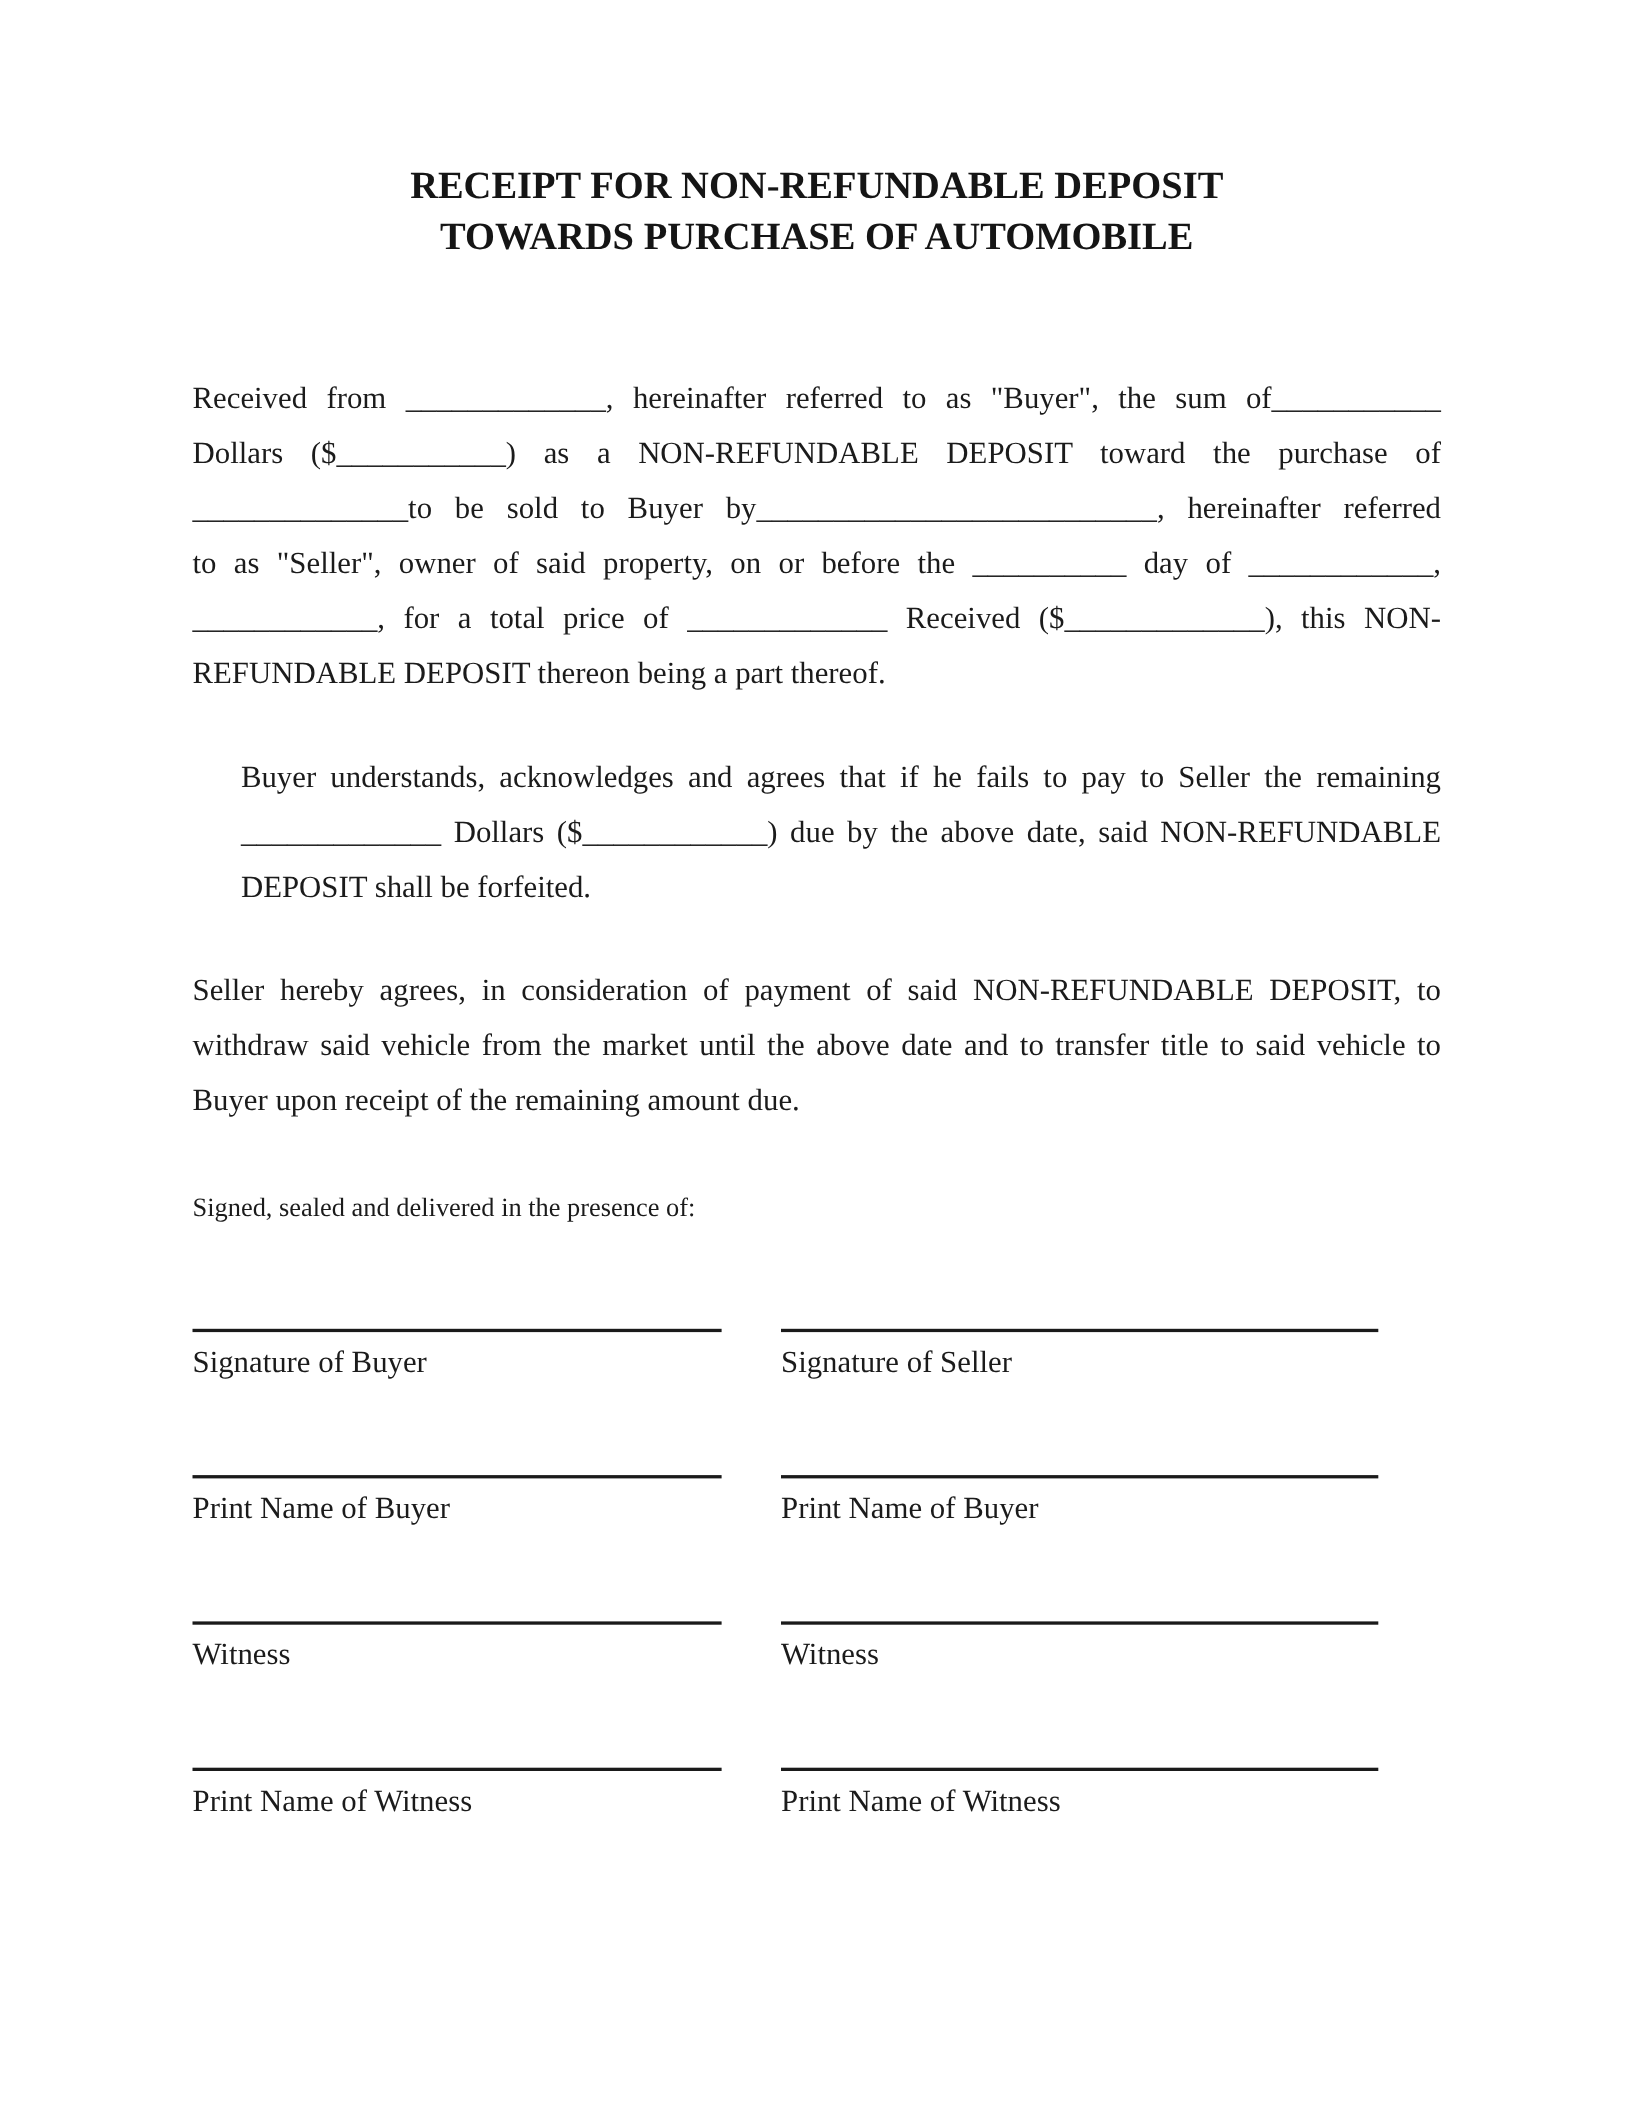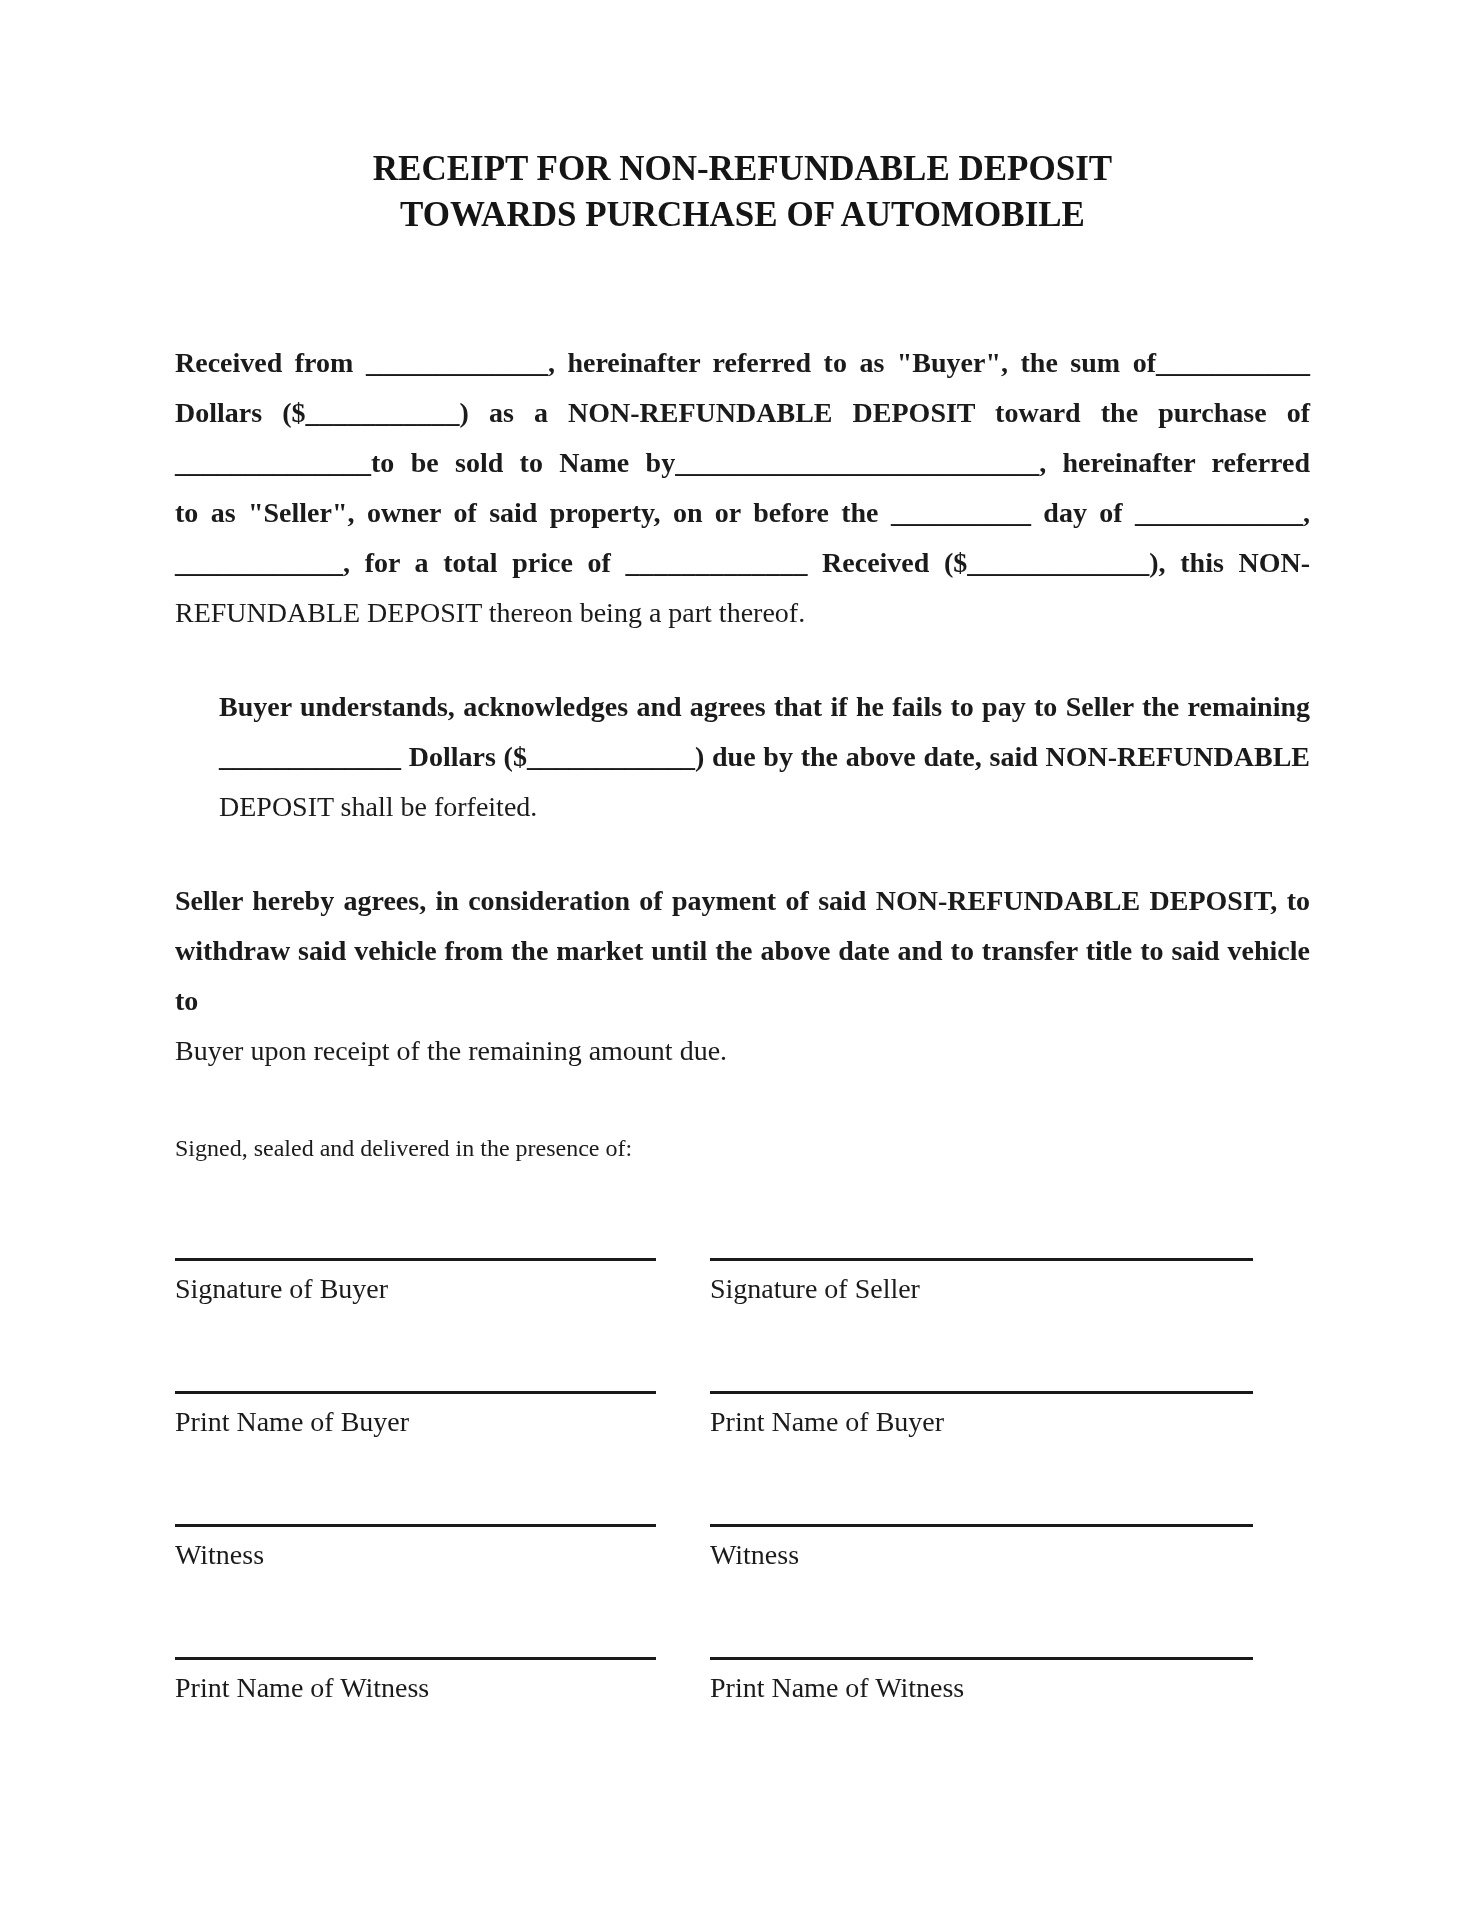--- a/index.html
+++ b/index.html
@@ -31,21 +31,20 @@
   }
   .para {
     font-size: 28px;
     line-height: 50px;
     color: #1b1b1b;
   }
   .para .jline {
     text-align: justify;
     text-align-last: justify;
     white-space: normal;
-    font-weight: bold;
   }
   .para .lline {
     text-align: right;
     text-align-last: left;
   }
   .p1 { margin-top: 100px; }
   .p2 { margin-top: 44px; margin-left: 44px; }
   .p3 { margin-top: 44px; }
   .presence {
     margin-top: 54px;
@@ -76,21 +75,21 @@
   <div class="content">
 
     <div class="form-title">
       <div>RECEIPT FOR NON-REFUNDABLE DEPOSIT</div>
       <div>TOWARDS PURCHASE OF AUTOMOBILE</div>
     </div>
 
     <div class="para p1">
       <div class="jline">Received from _____________, hereinafter referred to as "Buyer", the sum of___________</div>
       <div class="jline">Dollars ($___________) as a NON-REFUNDABLE DEPOSIT toward the purchase of</div>
-      <div class="jline">______________to be sold to Name by__________________________, hereinafter referred</div>
+      <div class="jline">______________to be sold to Buyer by__________________________, hereinafter referred</div>
       <div class="jline">to as "Seller", owner of said property, on or before the __________ day of ____________,</div>
       <div class="jline">____________, for a total price of _____________ Received ($_____________), this NON-</div>
       <div class="lline">REFUNDABLE DEPOSIT thereon being a part thereof.</div>
     </div>
 
     <div class="para p2">
       <div class="jline">Buyer understands, acknowledges and agrees that if he fails to pay to Seller the remaining</div>
       <div class="jline">_____________ Dollars ($____________) due by the above date, said NON-REFUNDABLE</div>
       <div class="lline">DEPOSIT shall be forfeited.</div>
     </div>

